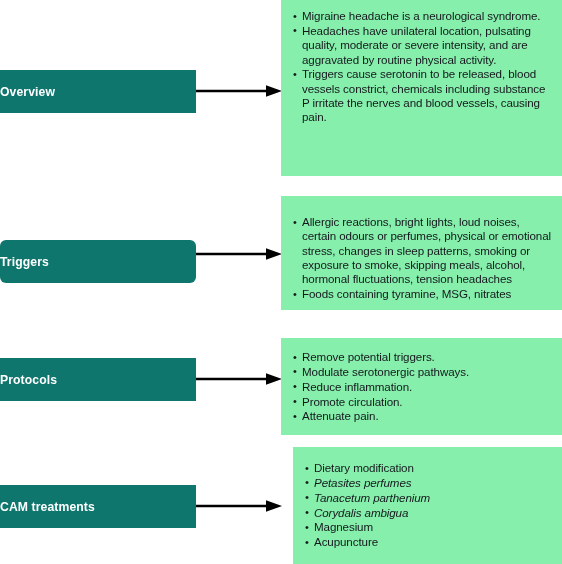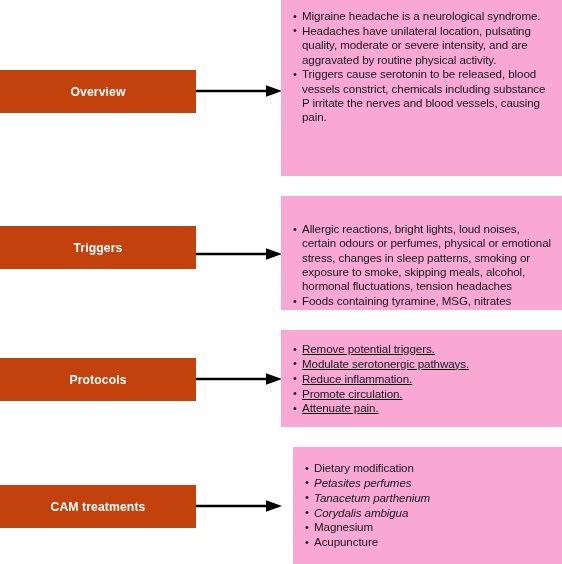--- a/index.html
+++ b/index.html
@@ -21,21 +21,21 @@
     top: 0;
     width: 562px;
     height: 564px;
   }
 
   
   .panel {
     position: absolute;
     left: 281px;
     right: 0;
-    background: #f9a8d4;
+    background: #86efac;
     box-sizing: border-box;
     padding: 9px 10px 9px 12px;
   }
   .panel-list {
     margin: 0;
     padding: 0;
     list-style: none;
   }
   .panel-list li {
     position: relative;
@@ -54,46 +54,46 @@
     font-size: 11px;
     line-height: 14.35px;
   }
   .panel-list li.italic {
     font-style: italic;
   }
 
   
   #panel-overview   { top: 0px;   height: 176px; }
   #panel-triggers   { top: 196px; height: 114px; }
-  #panel-protocols  { top: 330px; height: 97px; text-decoration: underline;  }
+  #panel-protocols  { top: 338px; height: 97px;  }
   #panel-cam        { top: 447px; height: 117px; }
 
-  #panel-triggers  { padding-top: 26px; }
+  #panel-triggers  { padding-top: 19px; }
   #panel-protocols { padding-top: 12px; }
   #panel-cam       { padding-top: 14px; margin-left: 12px; }
 
   
   .label-box {
     position: absolute;
     left: 0;
     width: 196px;
     height: 43px;
-    background: #c2410c;
+    background: #0f766e;
     display: flex;
     align-items: center;
-    justify-content: center;
+    justify-content: flex-start;
   }
   .label-box .label-text {
     color: #ffffff;
     font-size: 12.2px;
     font-weight: bold;
     letter-spacing: 0.1px;
   }
   #box-overview  { top: 70px;  }
-  #box-triggers  { top: 226px; }
+  #box-triggers  { top: 240px; border-radius: 6px; }
   #box-protocols { top: 358px; }
   #box-cam       { top: 485px; }
 
   
   .arrow-svg {
     position: absolute;
     left: 196px;
     width: 88px;
     height: 16px;
   }

